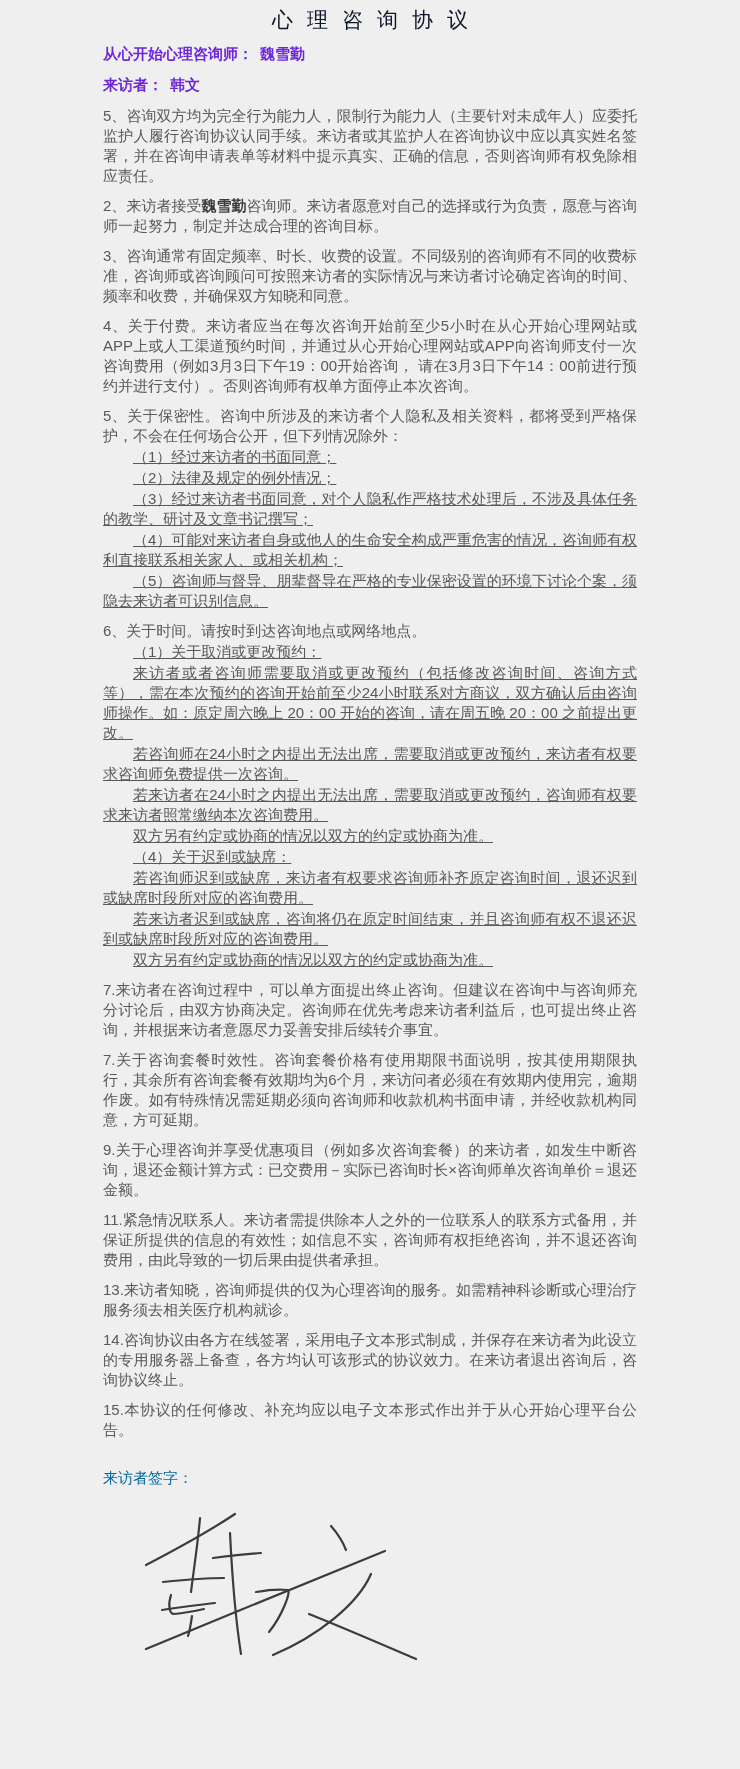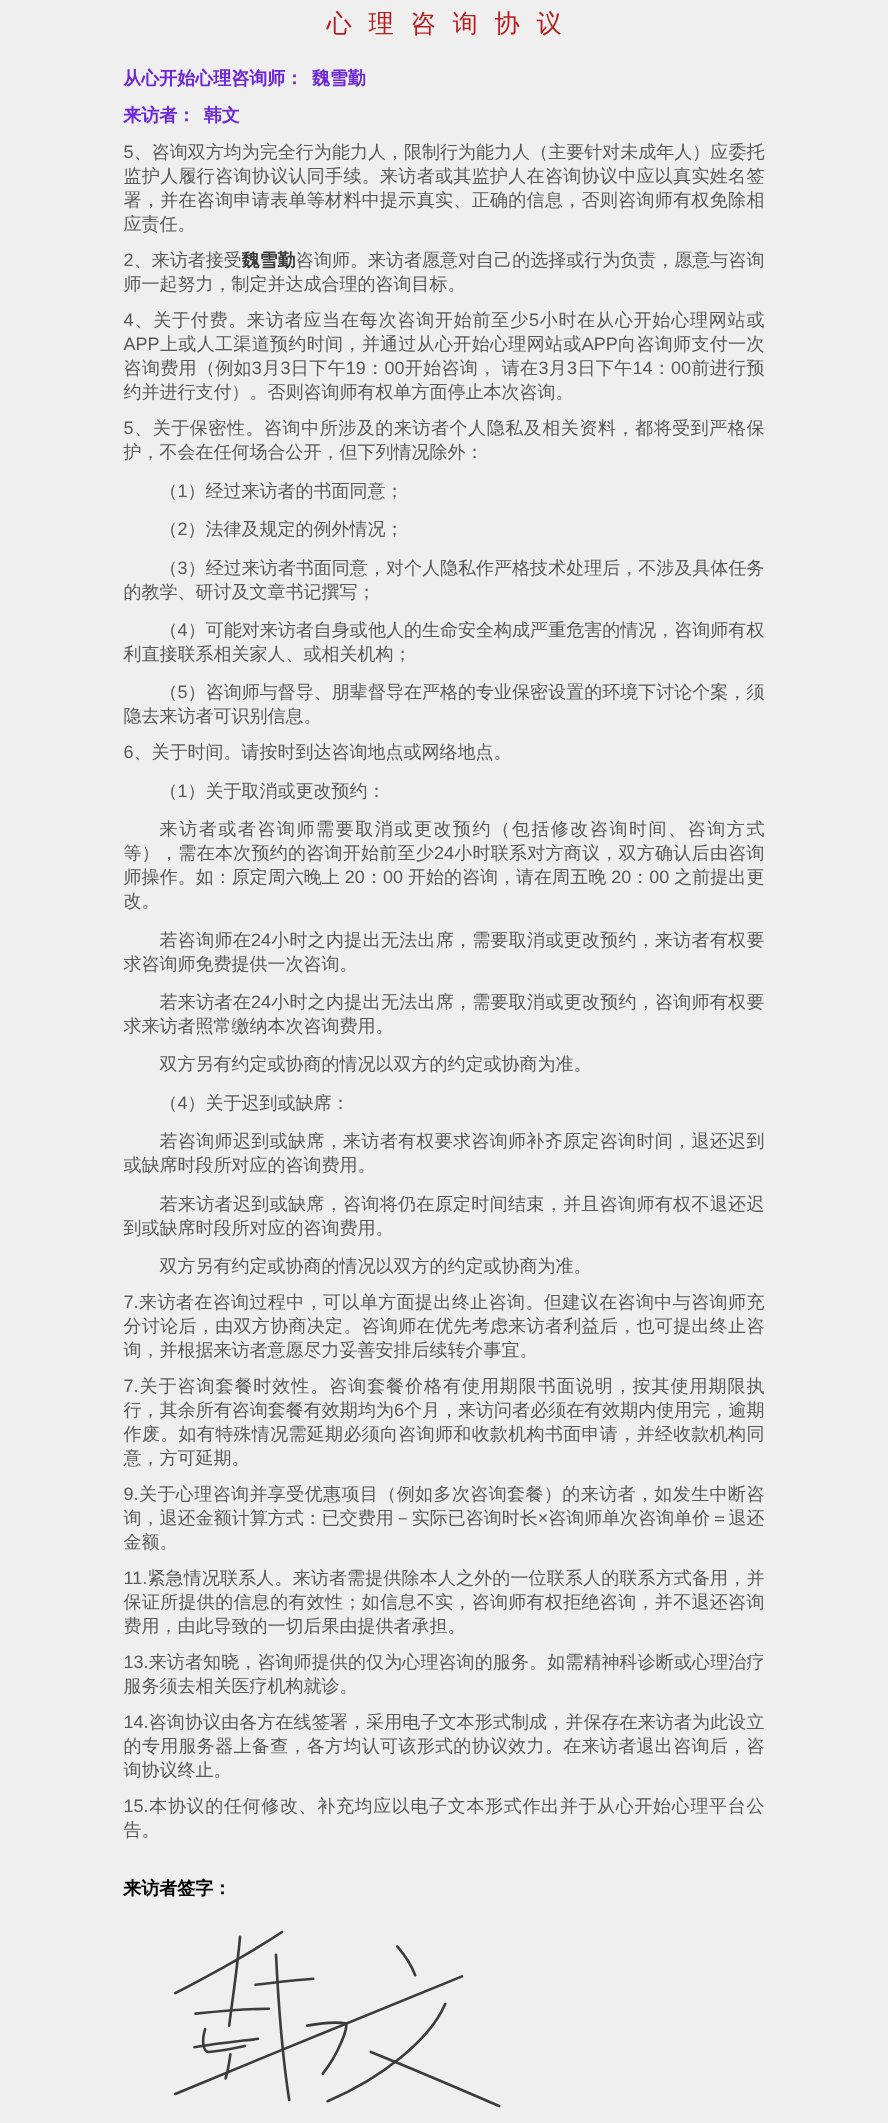--- a/index.html
+++ b/index.html
@@ -12,49 +12,48 @@
   .doc{
     width:740px;
     margin:0 auto;
     padding:4px 103px 26px;
     box-sizing:border-box;
     background:#efefef;
   }
   .doc-title{
     font-size:21px;
     font-weight:400;
-    color:#b91c1c;
+    color:#0f172a;
     text-align:center;
     letter-spacing:14px;
     padding-left:14px; 
-    margin:2px 0 22px;
+    margin:2px 0 10px;
   }
   .meta-line{
     font-size:15px;
     font-weight:700;
     color:#6d28d9;
     line-height:20px;
     margin:0 0 11px;
   }
   .meta-line .meta-name{margin-left:7px;}
   .clauses p{
     font-size:15px;
     line-height:20px;
     text-align:justify;
     margin:0;
   }
   .clauses p.para{margin-top:10px;}
-  .clauses p.sub{text-indent:2em;margin-top:12px;}
+  .clauses p.sub{text-indent:2em;margin-top:1px;text-decoration:underline;}
   .clauses b{color:#3b3b3b;}
   .sign-label{
     font-size:15px;
     line-height:20px;
-    color:#000000;
+    color:#0369a1;
     margin:28px 0 0;
-    font-weight:bold;
   }
   .signature-box{margin:16px 0 0 10px;}
   .signature-box svg{display:block;}
 </style>
 </head>
 <body>
 
 <div class="doc">
 
   <h1 class="doc-title">心理咨询协议</h1>
@@ -63,20 +62,21 @@
     <span>从心开始心理咨询师：</span><span class="meta-name">魏雪勤</span>
   </div>
 
   <div class="meta-line">
     <span>来访者：</span><span class="meta-name">韩文</span>
   </div>
 
   <div class="clauses">
       <p class="para">5、咨询双方均为完全行为能力人，限制行为能力人（主要针对未成年人）应委托监护人履行咨询协议认同手续。来访者或其监护人在咨询协议中应以真实姓名签署，并在咨询申请表单等材料中提示真实、正确的信息，否则咨询师有权免除相应责任。</p>
       <p class="para"><span>2、来访者接受</span><b>魏雪勤</b><span>咨询师。来访者愿意对自己的选择或行为负责，愿意与咨询师一起努力，制定并达成合理的咨询目标。</span></p>
+      <p class="para">3、咨询通常有固定频率、时长、收费的设置。不同级别的咨询师有不同的收费标准，咨询师或咨询顾问可按照来访者的实际情况与来访者讨论确定咨询的时间、频率和收费，并确保双方知晓和同意。</p>
       <p class="para">4、关于付费。来访者应当在每次咨询开始前至少5小时在从心开始心理网站或APP上或人工渠道预约时间，并通过从心开始心理网站或APP向咨询师支付一次咨询费用（例如3月3日下午19：00开始咨询， 请在3月3日下午14：00前进行预约并进行支付）。否则咨询师有权单方面停止本次咨询。</p>
       <p class="para">5、关于保密性。咨询中所涉及的来访者个人隐私及相关资料，都将受到严格保护，不会在任何场合公开，但下列情况除外：</p>
       <p class="sub">（1）经过来访者的书面同意；</p>
       <p class="sub">（2）法律及规定的例外情况；</p>
       <p class="sub">（3）经过来访者书面同意，对个人隐私作严格技术处理后，不涉及具体任务的教学、研讨及文章书记撰写；</p>
       <p class="sub">（4）可能对来访者自身或他人的生命安全构成严重危害的情况，咨询师有权利直接联系相关家人、或相关机构；</p>
       <p class="sub">（5）咨询师与督导、朋辈督导在严格的专业保密设置的环境下讨论个案，须隐去来访者可识别信息。</p>
       <p class="para">6、关于时间。请按时到达咨询地点或网络地点。</p>
       <p class="sub">（1）关于取消或更改预约：</p>
       <p class="sub">来访者或者咨询师需要取消或更改预约（包括修改咨询时间、咨询方式等），需在本次预约的咨询开始前至少24小时联系对方商议，双方确认后由咨询师操作。如：原定周六晚上 20：00 开始的咨询，请在周五晚 20：00 之前提出更改。</p>

